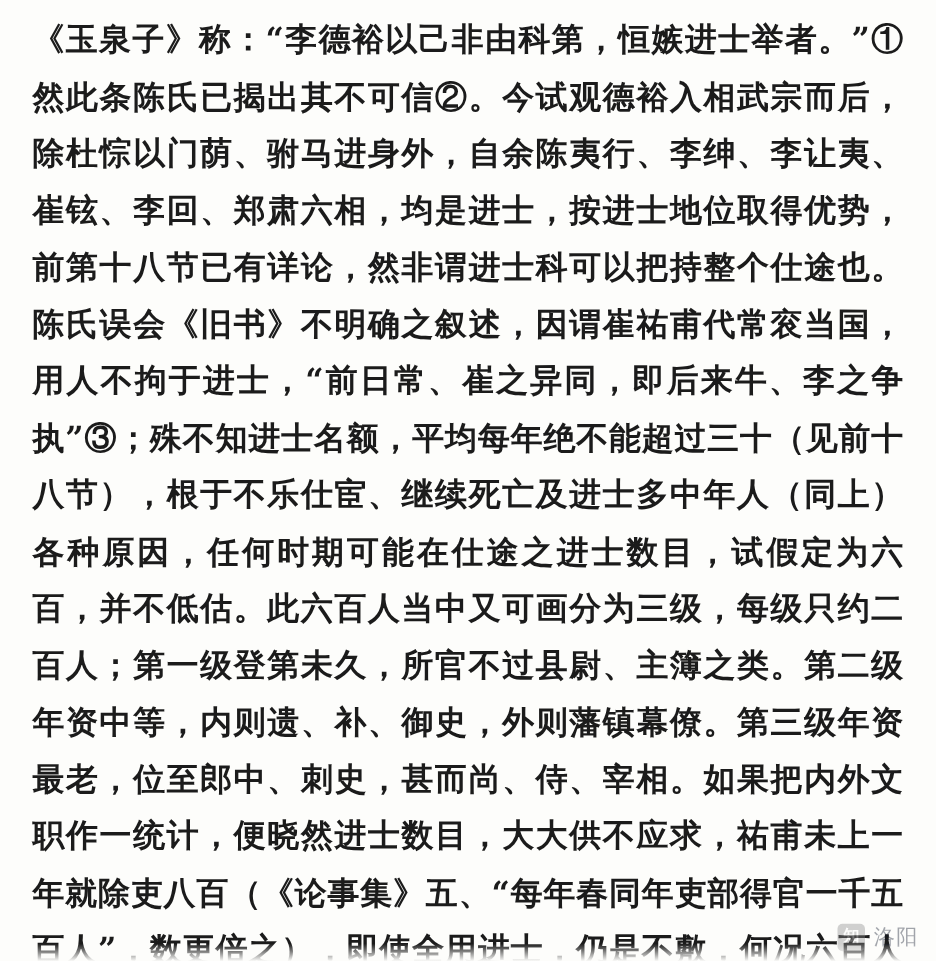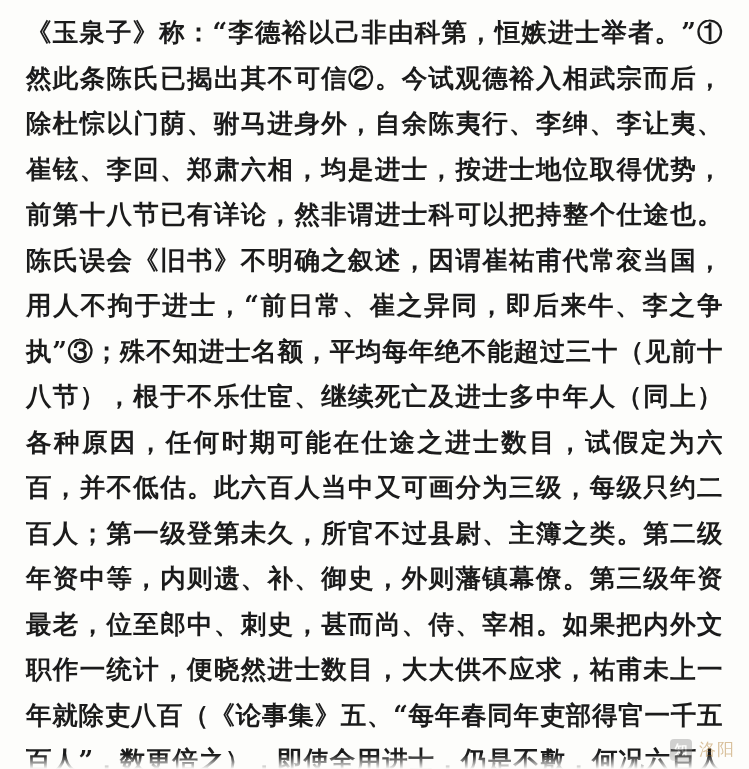--- a/index.html
+++ b/index.html
@@ -56,21 +56,21 @@
     font-size: 13px;
     font-weight: 700;
     display: flex;
     align-items: center;
     justify-content: center;
     line-height: 1;
   }
   .wm-text {
     font-family: "DejaVu Sans", sans-serif;
     font-size: 17px;
-    color: #a16207;
+    color: #0f172a;
     letter-spacing: 1px;
   }
   .fade-bottom {
     position: absolute;
     left: 0;
     right: 0;
     bottom: 0;
     height: 14px;
     background: linear-gradient(to bottom, rgba(253,253,251,0), rgba(253,253,251,1));
     pointer-events: none;

